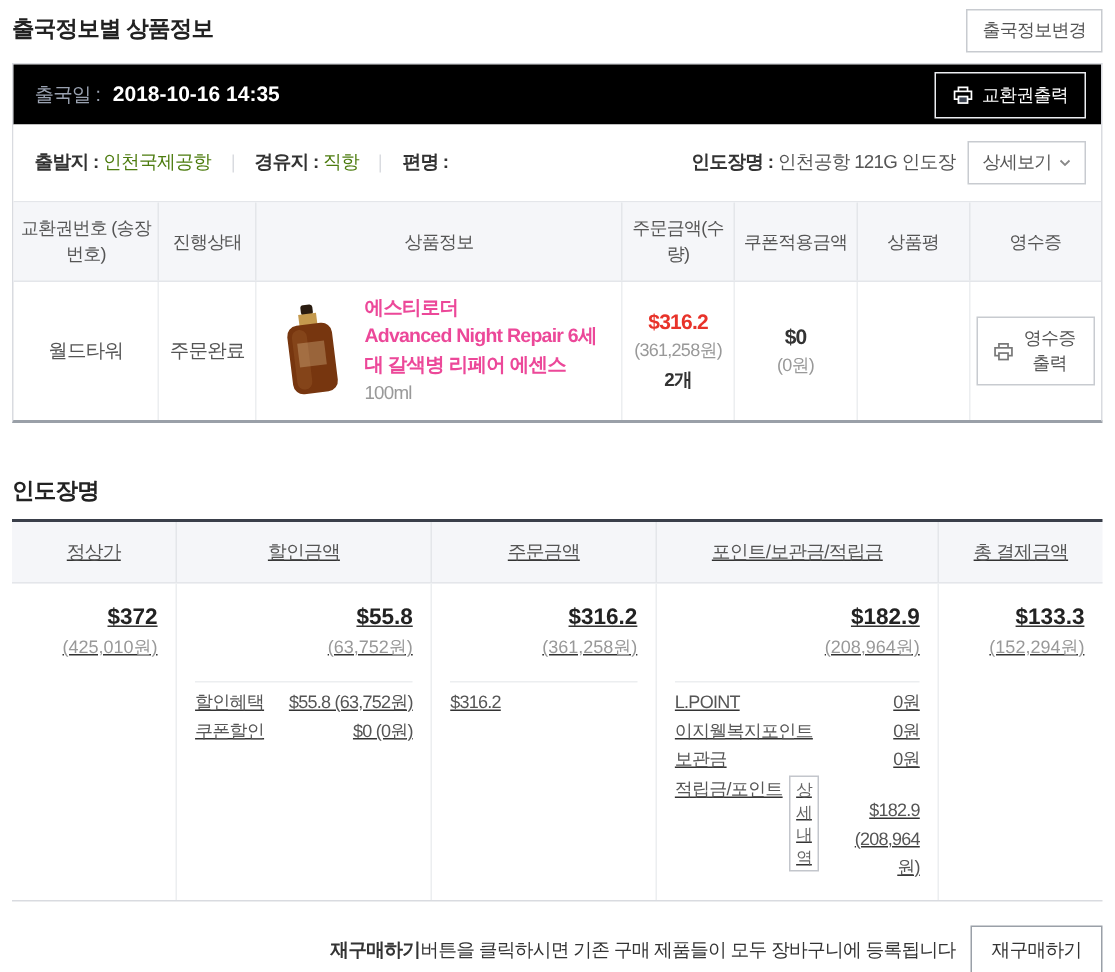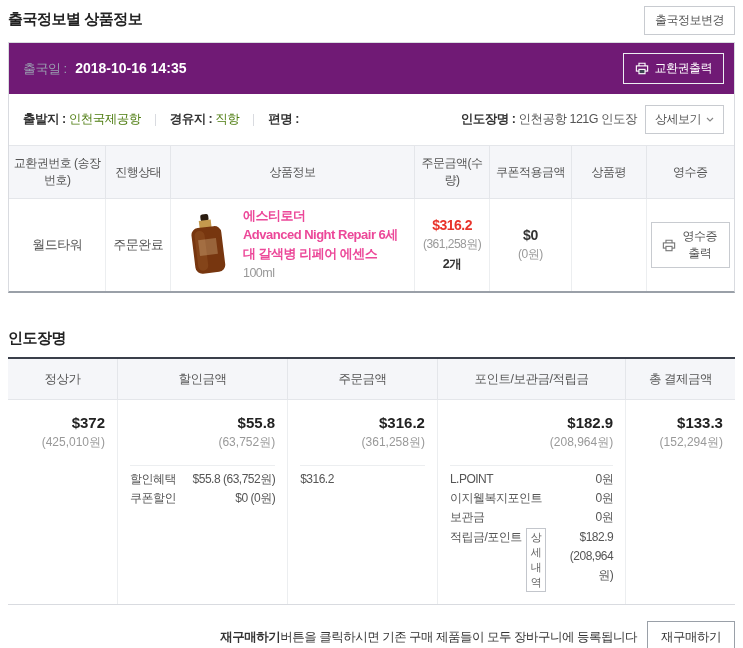--- a/index.html
+++ b/index.html
@@ -9,21 +9,21 @@
 
   
   .sec-head { display:flex; justify-content:space-between; align-items:flex-start; }
   .sec-title { font-size:15px; font-weight:bold; color:#222; padding-top:4px; letter-spacing:-0.5px; }
   .btn { display:inline-flex; align-items:center; gap:5px; background:#fff; border:1px solid #c8cbd0;
     color:#555; font-size:12px; padding:5px 10px; cursor:pointer; font-family:inherit; letter-spacing:-0.5px; }
   .btn svg { flex:0 0 auto; }
 
   
   .order-box { margin-top:7px; border:1px solid #d9dbe0; border-bottom:2px solid #9aa0a8; }
-  .dark-bar { background:#701a75; height:51px; display:flex; align-items:center;
+  .dark-bar { background:#000000; height:40px; display:flex; align-items:center;
     justify-content:space-between; padding:0 10px 0 14px; }
   .dark-bar .lbl { color:#9aa2b1; font-size:13px; letter-spacing:-0.5px; }
   .dark-bar .val { color:#fff; font-size:14px; font-weight:bold; margin-left:4px; }
   .btn-dark { display:inline-flex; align-items:center; gap:6px; background:transparent;
     border:1px solid #eceef2; color:#fff; font-size:12px; padding:6px 11px; cursor:pointer;
     font-family:inherit; letter-spacing:-0.5px; }
 
   .flight-row { display:flex; align-items:center; justify-content:space-between;
     height:52px; padding:0 10px 0 14px; background:#fff; border-bottom:1px solid #e4e6ea; }
   .flight-left { display:flex; align-items:center; font-size:12.5px; letter-spacing:-0.5px; }
@@ -50,35 +50,35 @@
   .prod-txt .brand, .prod-txt .pname { font-weight:bold; color:#ec4899; font-size:13px; }
   .prod-txt .vol { color:#999; font-size:12.5px; }
   .usd { font-size:14px; font-weight:bold; color:#333; }
   .usd.red { color:#e8332a; }
   .krw { font-size:12px; color:#999; margin-top:3px; }
   .qty { font-size:12.5px; color:#333; font-weight:bold; margin-top:3px; }
 
   
   .pay-title { margin-top:36px; font-size:15px; font-weight:bold; color:#222; letter-spacing:-0.5px; }
   .pay-table { margin-top:9px; border-top:2px solid #3a3f4a; border-bottom:1px solid #d9dbe0; }
-  .grid5 { display:grid; grid-template-columns:15% 23.4% 20.6% 25.9% 15.1%; }
+  .grid5 { display:grid; grid-template-columns:15% 23.4% 20.6% 25.9% 15.1%;text-decoration:underline; }
   .pay-head { background:#f5f6f9; border-bottom:1px solid #e4e6ea; }
   .pay-head .cell { height:40px; display:flex; align-items:center; justify-content:center;
     font-size:12.5px; color:#555; letter-spacing:-0.5px; border-left:1px solid #e4e6ea; }
   .pay-head .cell:first-child { border-left:none; }
   .pay-body .col { border-left:1px solid #eceef0; padding:14px 12px 12px 12px; min-height:190px;
     display:flex; flex-direction:column; }
   .pay-body .col:first-child { border-left:none; }
   .amt { text-align:right; }
   .amt .usd { font-size:15px; color:#222; }
   .detail { margin-top:14px; border-top:1px solid #eceef0; padding-top:4px; font-size:12px;
     color:#555; letter-spacing:-0.5px; }
   .d-row { display:flex; justify-content:space-between; gap:6px; line-height:1.6; }
   .d-row .d-val { text-align:right; white-space:nowrap; }
-  .d-row.wrapv .d-val { white-space:normal; }
+  .d-row.wrapv .d-val { white-space:normal;margin-top:14px; }
   .d-lbl2 { color:#555; line-height:1.6; }
   .mini-btn { display:inline-block; border:1px solid #c3c6cc; background:#fff; color:#666;
     font-size:11px; padding:1px 4px; cursor:pointer; font-family:inherit; letter-spacing:-0.5px; }
   .d-lbl-wrap { display:flex; align-items:flex-start; gap:4px; }
 
   
   .repurchase { margin-top:16px; display:flex; justify-content:flex-end; align-items:center; gap:10px;
     font-size:12.5px; color:#333; letter-spacing:-0.5px; }
   .btn-re { background:#fff; border:1px solid #9aa0a8; color:#333; font-size:12.5px;
     padding:7px 13px; cursor:pointer; font-family:inherit; letter-spacing:-0.5px; }

